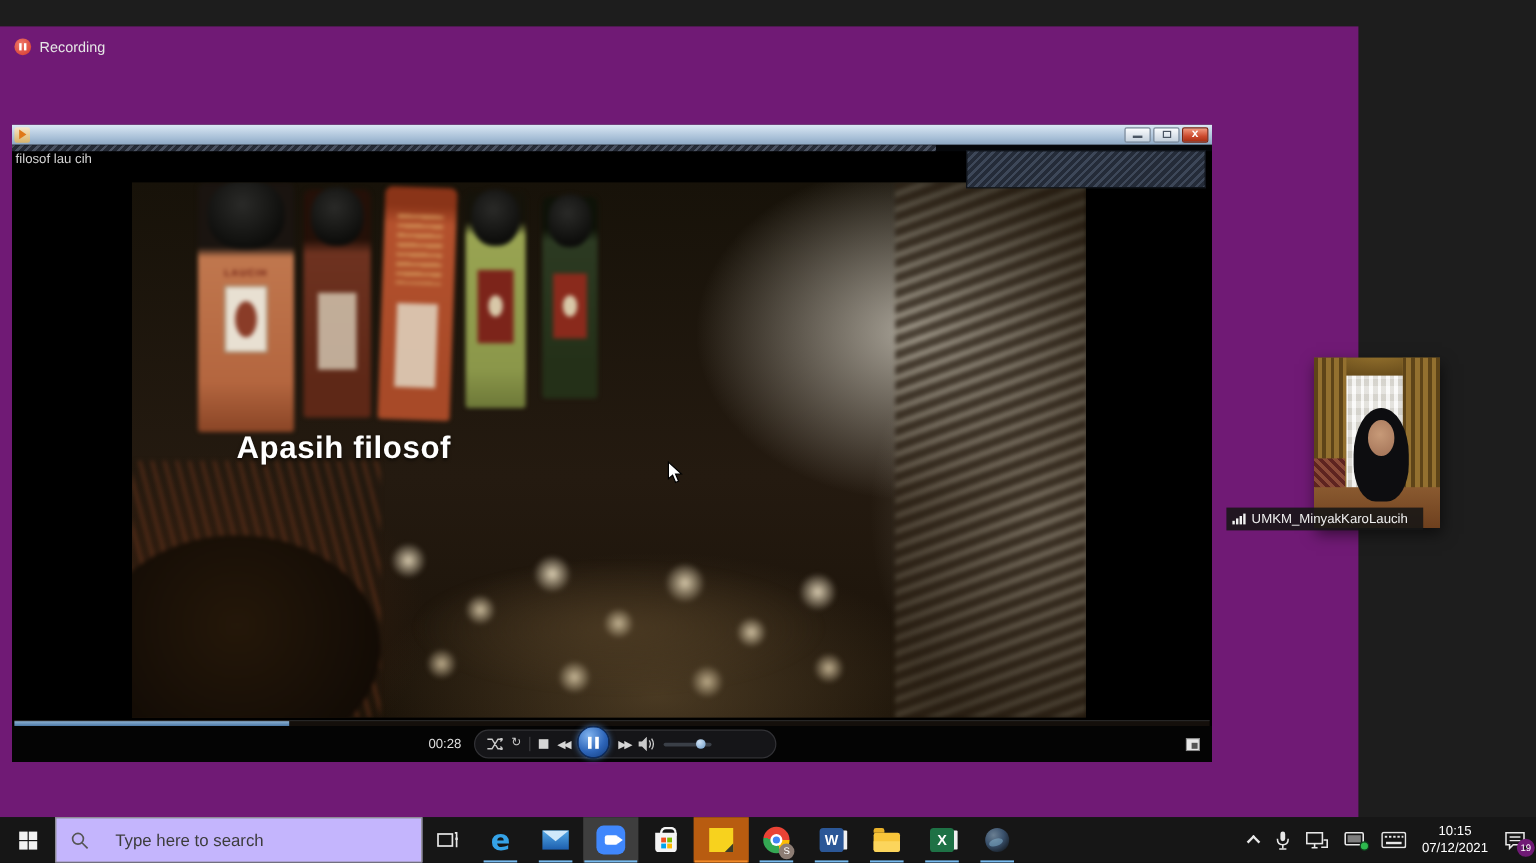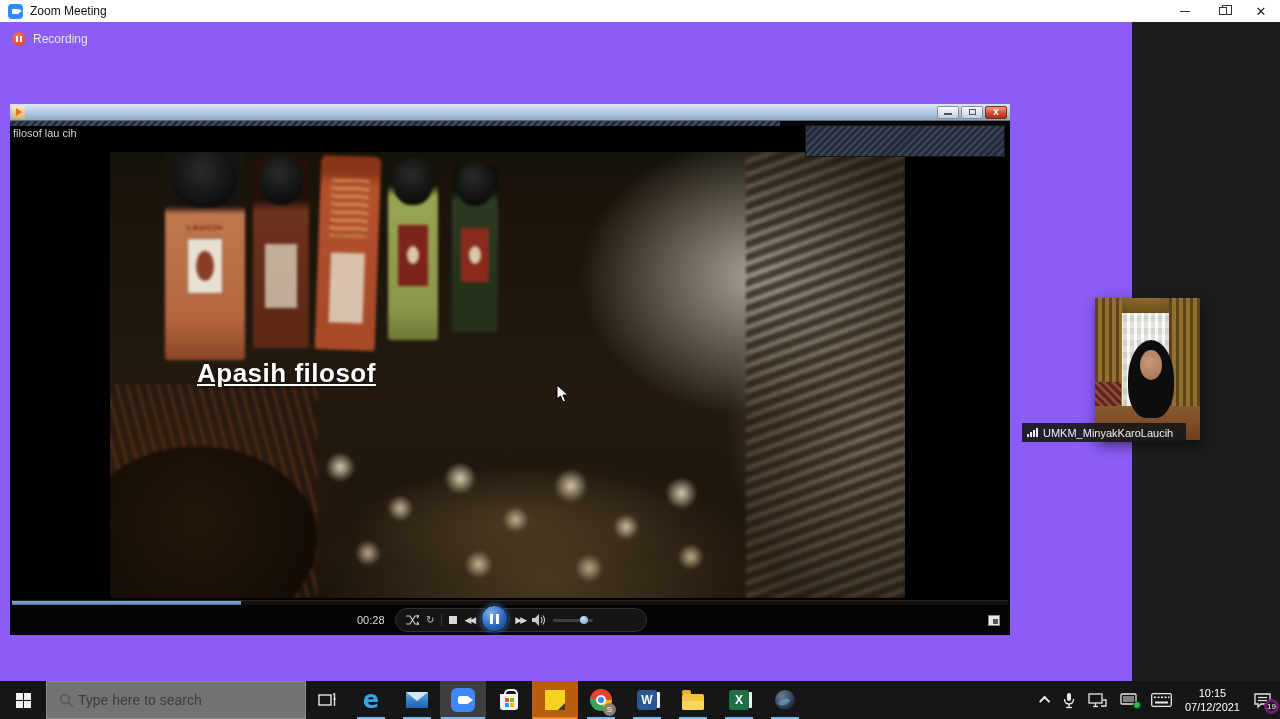--- a/index.html
+++ b/index.html
@@ -17,21 +17,21 @@
   .ztext { margin-left:7px; font-size:12px; color:#111; }
   .zctrls { margin-left:auto; display:flex; height:100%; }
   .zbtn { width:38px; height:100%; display:flex; align-items:center; justify-content:center;
           color:#222; font-size:11px; cursor:default; }
   .zbtn .bar { width:10px; height:1px; background:#333; display:block; }
   .zbtn .rest { width:8px; height:8px; border:1px solid #333; display:block; position:relative; background:#fff; }
   .zbtn .rest::before { content:""; position:absolute; left:2px; top:-3px; width:8px; height:8px; border:1px solid #333; z-index:-1; }
   .zbtn .x { font-size:13px; line-height:1; color:#222; }
 
   
-  .meeting { position:absolute; top:22px; left:0; width:1132px; height:659px; background:#8b5cf6; }
+  .meeting { position:absolute; top:22px; left:0; width:1132px; height:659px; background:#701a75; }
   .recording { position:absolute; left:12px; top:10px; display:flex; align-items:center; gap:7px; }
   .rec-icon { width:14px; height:14px; border-radius:50%;
               background:radial-gradient(circle at 40% 35%, #f0796b, #d9473a 75%);
               display:flex; align-items:center; justify-content:center; gap:2px; }
   .rec-icon i { display:block; width:2px; height:6px; background:#fff; }
   .rec-label { color:#e6e6e6; font-size:12px; }
 
   
   .player { position:absolute; left:10px; top:82px; width:1000px; height:531px; background:#000; z-index:5; }
   .ptitle { position:absolute; top:0; left:0; width:100%; height:17px;
@@ -107,21 +107,21 @@
   .b4 { left:278px; top:8px; width:50px; height:180px;
         background:linear-gradient(#15130a 14%, #99a452 20%, #8b974a 82%, #6d7838); }
   .b4 .patch { position:absolute; left:20%; top:36%; width:60%; height:34%; background:#7c241a;
                display:flex; align-items:center; justify-content:center; }
   .b4 .patch i, .b5 .patch i { width:12px; height:18px; border-radius:50%; background:#d8c8a8; display:block; }
   .b5 { left:342px; top:12px; width:46px; height:168px;
         background:linear-gradient(#0e1208 16%, #2c3a22 22%, #243018 84%); }
   .b5 .patch { position:absolute; left:20%; top:38%; width:60%; height:32%; background:#8a2a1c;
                display:flex; align-items:center; justify-content:center; }
   .overlaytext { position:absolute; left:87px; top:206px; color:#fff; font-size:26px; font-weight:bold;
-                 letter-spacing:0.5px; text-shadow:0 1px 3px rgba(0,0,0,.6); z-index:3;text-decoration:underline; }
+                 letter-spacing:0.5px; text-shadow:0 1px 3px rgba(0,0,0,.6); z-index:3; }
   .cursor { position:absolute; left:446px; top:232px; z-index:4; }
 
   
   .seek { position:absolute; left:2px; top:496px; width:996px; height:5px; background:#140f0b;
           border-top:1px solid #262626; }
   .seekfill { height:100%; background:linear-gradient(#8db2d4,#4d79a6); }
   .pcontrols { position:absolute; left:0; top:501px; width:100%; height:30px; background:#040404; }
   .ptime { position:absolute; left:347px; top:9px; color:#ddd; font-size:11px; }
   .pill { position:absolute; left:385px; top:3px; width:252px; height:24px; border-radius:13px;
           background:#151518; border:1px solid #323236; display:flex; align-items:center;
@@ -175,22 +175,22 @@
   .taskbar { position:absolute; left:0; top:681px; width:1280px; height:38px; background:#161616;
              display:flex; align-items:stretch; z-index:40; }
   .slot { width:46px; display:flex; align-items:center; justify-content:center; position:relative; flex:0 0 auto; }
   .slot .uline { position:absolute; bottom:0; left:9px; right:9px; height:2px; background:#76b9ed; }
   .slot.active { background:#3e3e3e; }
   .slot.active .uline { left:1px; right:1px; }
   .slot.orange { background:#b85c10; }
   .slot.orange .uline { left:1px; right:1px; background:#f08a2a; }
   .winlogo { display:grid; grid-template-columns:7px 7px; grid-template-rows:7px 7px; gap:1px; }
   .winlogo i { background:#f2f2f2; display:block; }
-  .searchbox { width:260px; flex:0 0 auto; background:#737373; border:1px solid #8a8a8a;
-               display:flex; align-items:center; gap:4px; padding-left:12px; }
+  .searchbox { width:306px; flex:0 0 auto; background:#c4b5fd; border:1px solid #8a8a8a;
+               display:flex; align-items:center; gap:22px; padding-left:12px; }
   .searchbox input { border:none; outline:none; background:transparent; font-size:14px;
                      font-family:"Liberation Sans", sans-serif; color:#222; width:250px; }
   .searchbox input::placeholder { color:#3c3c3c; opacity:1; }
   .edge-e { font-size:24px; font-weight:bold; color:#35a3e8; font-family:"DejaVu Sans", sans-serif; }
   .mailic { width:22px; height:16px; background:linear-gradient(#55aae8,#1d5fae); position:relative; overflow:hidden; }
   .mailic::before { content:""; position:absolute; left:0; top:0; border-left:11px solid transparent;
                     border-right:11px solid transparent; border-top:9px solid #cfe8fa; }
   .zoomic { width:24px; height:24px; border-radius:6px; background:#4087fc;
             display:flex; align-items:center; justify-content:center; }
   .zoomic i { width:11px; height:8px; background:#fff; border-radius:2px; position:relative; display:block; }
@@ -229,46 +229,29 @@
   .globeic { width:20px; height:20px; border-radius:50%;
              background:radial-gradient(circle at 35% 30%, #6a7f92, #39506b 45%, #1a222c 80%); position:relative; }
   .globeic::after { content:""; position:absolute; left:3px; top:9px; width:12px; height:6px;
                     border-radius:50%; background:rgba(140,190,220,.45); transform:rotate(-18deg); }
   .tray { margin-left:auto; display:flex; align-items:center; gap:13px; padding-right:8px; }
   .chev { width:8px; height:8px; border-left:2px solid #e8e8e8; border-top:2px solid #e8e8e8;
           transform:rotate(45deg) translateY(2px); }
   .clock { text-align:center; color:#fff; font-size:11px; line-height:1.3; }
   .notif { position:relative; display:flex; align-items:center; }
   .nbadge { position:absolute; right:-7px; bottom:-5px; width:15px; height:15px; border-radius:50%;
-            border:3px solid #701a75; color:#fff; font-size:8px; display:flex; align-items:center;
+            border:6px solid #701a75; color:#fff; font-size:8px; display:flex; align-items:center;
             justify-content:center; background:#161616;margin-left:32px; }
   svg { display:block; }
 </style>
 </head>
 <body>
 
 <div class="screen">
 
-  <div class="ztitle">
-    <div class="zicon">
-        <i></i>
-      </div>
-    <span class="ztext">Zoom Meeting</span>
-    <div class="zctrls">
-      <span class="zbtn">
-          <span class="bar"></span>
-        </span>
-      <span class="zbtn">
-          <span class="rest"></span>
-        </span>
-      <span class="zbtn">
-          <span class="x">✕</span>
-        </span>
-    </div>
-  </div>
 
   <div class="meeting">
 
     <div class="recording">
       <span class="rec-icon">
           <i></i>
           <i></i>
         </span>
       <span class="rec-label">Recording</span>
     </div>

